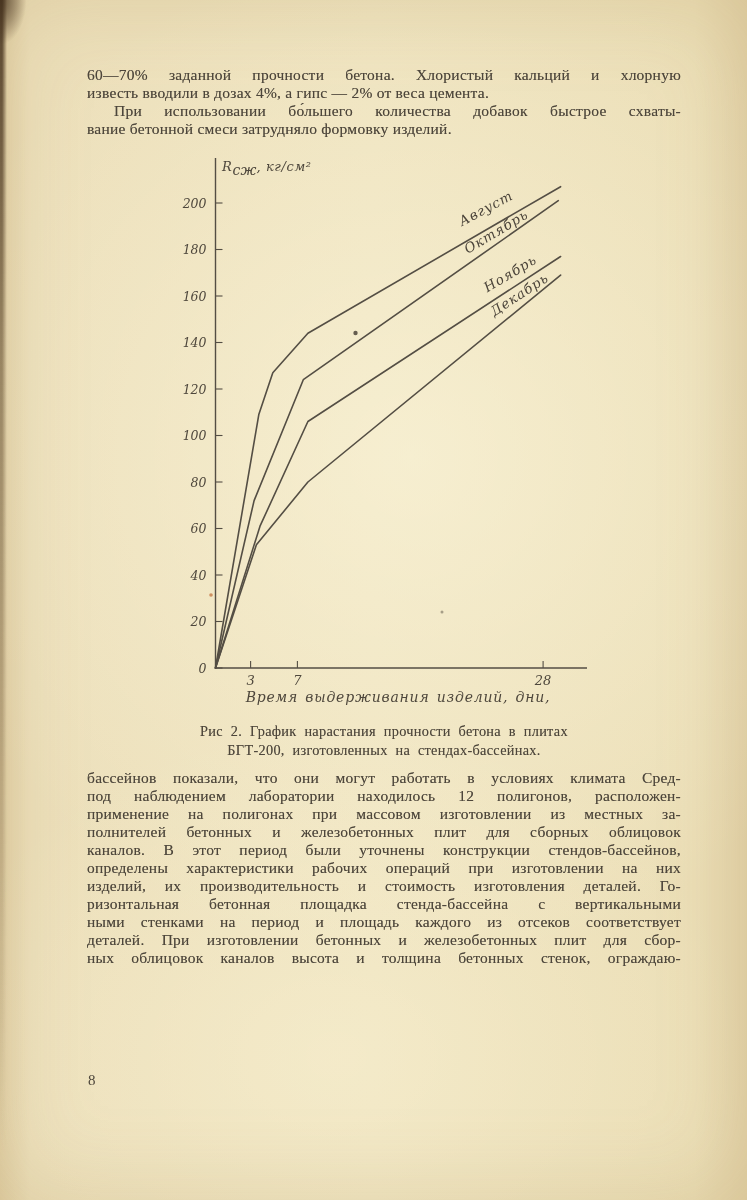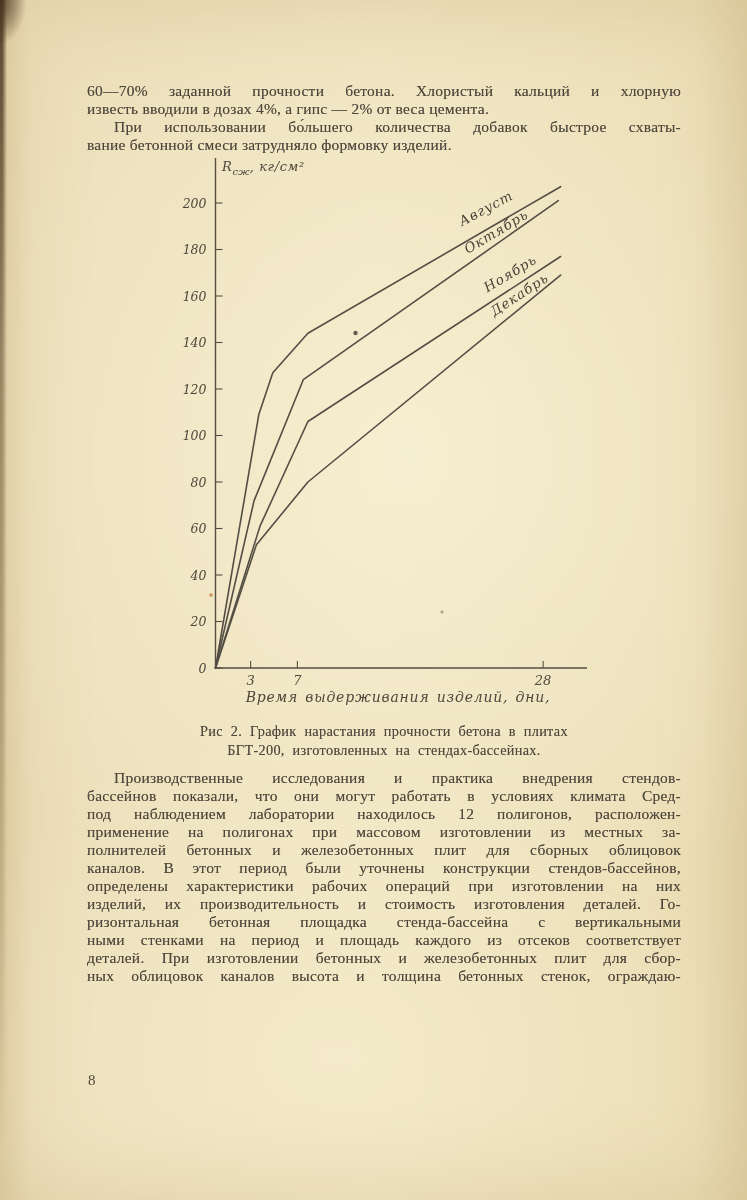--- a/index.html
+++ b/index.html
@@ -25,39 +25,39 @@
   }
   .corner-smudge{
     position:absolute;left:0;top:0;width:26px;height:44px;
     background:radial-gradient(ellipse at 0% 0%, rgba(70,50,30,.85) 0%, rgba(70,50,30,.35) 45%, rgba(70,50,30,0) 72%);
   }
   .textblock{
     position:absolute;left:87px;width:594px;
     color:#4d463b;font-size:15.5px;line-height:18px;letter-spacing:.25px;
     text-shadow:0 0 .5px rgba(77,70,59,.55);
   }
-  .textblock.top{top:82px}
+  .textblock.top{top:66px}
   .textblock.main{top:769px}
   .tline{text-align:justify;text-align-last:justify;height:18px}
   .tline.ind{text-indent:27px}
   .tline.end{text-align:center;text-align-last:left}
   .caption{
     position:absolute;left:87px;top:722px;width:594px;
     color:#4d463b;font-size:14.3px;line-height:18.5px;
     letter-spacing:.3px;word-spacing:4px;
     text-shadow:0 0 .5px rgba(77,70,59,.5);
   }
   .caption .tline{text-align:right;text-align-last:center;height:18.5px}
   .figure{position:absolute;left:150px;top:150px;width:480px;height:575px}
   .figure svg{position:absolute;left:0;top:0}
   .ylabel{
     position:absolute;left:72px;top:9px;
     font:italic 13px "DejaVu Serif",serif;color:#4e473c;letter-spacing:.6px;
   }
-  .ylabel sub{font-size:10px;letter-spacing:.2px}
+  .ylabel sub{font-size:14px;letter-spacing:.2px}
   .tick{font:italic 12.5px "DejaVu Serif",serif;fill:#4e473c}
   .xtick{font-size:13px}
   .axis-label{font:italic 14px "DejaVu Serif",serif;fill:#4e473c;letter-spacing:.8px;word-spacing:2px}
   .series-label{font:italic 13.5px "DejaVu Serif",serif;fill:#4b443a;letter-spacing:1px}
   .pagenum{
     position:absolute;left:88px;top:1072px;
     color:#4d463b;font-size:15px;
   }
 </style>
 </head>
@@ -120,21 +120,20 @@
     </svg>
   <div class="ylabel"><span>R</span><sub>сж</sub><span>, кг/см²</span></div>
 </div>
 
 <div class="caption">
     <div class="tline">Рис 2. График нарастания прочности бетона в плитах</div>
     <div class="tline">БГТ-200, изготовленных на стендах-бассейнах.</div>
   </div>
 
 <div class="textblock main">
-    <div class="tline ind">Производственные исследования и практика внедрения стендов-</div>
     <div class="tline">бассейнов показали, что они могут работать в условиях климата Сред-</div>
     <div class="tline">под наблюдением лаборатории находилось 12 полигонов, расположен-</div>
     <div class="tline">применение на полигонах при массовом изготовлении из местных за-</div>
     <div class="tline">полнителей бетонных и железобетонных плит для сборных облицовок</div>
     <div class="tline">каналов. В этот период были уточнены конструкции стендов-бассейнов,</div>
     <div class="tline">определены характеристики рабочих операций при изготовлении на них</div>
     <div class="tline">изделий, их производительность и стоимость изготовления деталей. Го-</div>
     <div class="tline">ризонтальная бетонная площадка стенда-бассейна с вертикальными</div>
     <div class="tline">ными стенками на период и площадь каждого из отсеков соответствует</div>
     <div class="tline">деталей. При изготовлении бетонных и железобетонных плит для сбор-</div>

